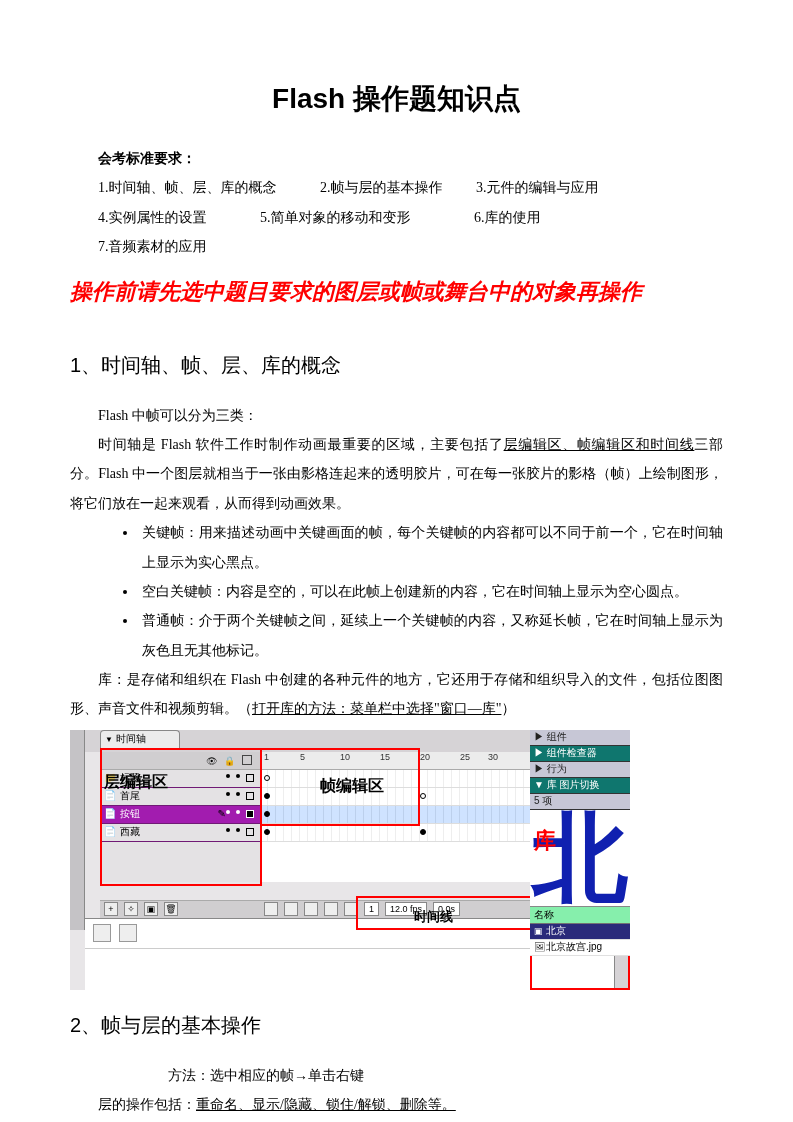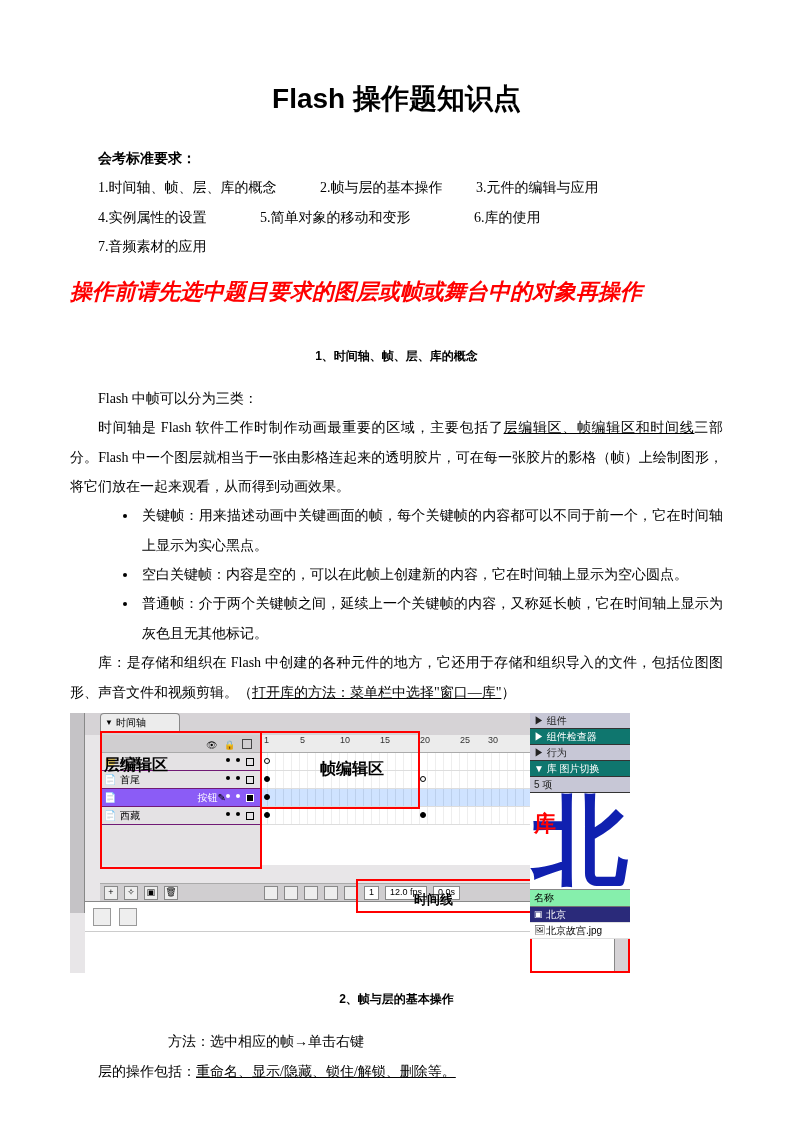--- a/index.html
+++ b/index.html
@@ -38,24 +38,23 @@
   .warning {
     font-family: "KaiTi", "楷体", serif;
     font-size: 22px;
     font-style: italic;
     font-weight: bold;
     color: #ff0000;
     margin: 8px 0 28px 0;
   }
   .sec {
     font-family: "SimHei", "黑体", sans-serif;
-    font-weight: bold;
-    font-size: 12px;
+    font-weight: normal;
+    font-size: 20px;
     margin: 6px 0 15px 0;
-    text-align: center;
   }
   .para {
     text-indent: 2em;
     margin: 0;
     text-align: justify;
   }
   .indent2 { margin-left: 28px; text-indent: 0; }
   .bullet-list {
     list-style: disc;
     padding-left: 68px;
@@ -110,21 +109,21 @@
   .square { border:1px solid #444; }
   .lp-row {
     height: 18px; display: flex; align-items: center;
     border-bottom: 1px solid #701a75; padding-left: 4px;
   }
   .lp-row .ic { width: 12px; height: 12px; margin-right: 4px; display:inline-block; }
   .lp-row .name { flex: 1; }
   .lp-row .dots { display: flex; gap: 6px; margin-right: 6px; }
   .dot { width: 4px; height:4px; background:#000; border-radius:50%; }
   .sq  { width: 8px; height:8px; border:1px solid #000; }
-  .lp-sel { background: #8b5cf6; color: #fff; text-align: right; }
+  .lp-sel { background: #a21caf; color: #fff; }
   .lp-sel .dot { background:#fff; }
   .lp-sel .sq  { background:#000; border-color:#fff; }
   .pencil { color:#000; font-size:10px; }
   .ic-page::before   { content:"📄"; font-size:10px; }
   .ic-folder::before { content:"📁"; font-size:10px; }
   .lp-foot {
     position:absolute; left:30px; top:170px; width:160px; height:18px;
     background:#d0ced0; border-top:1px solid #aaa; display:flex;
     align-items:center; gap:6px; padding:0 4px;
   }

